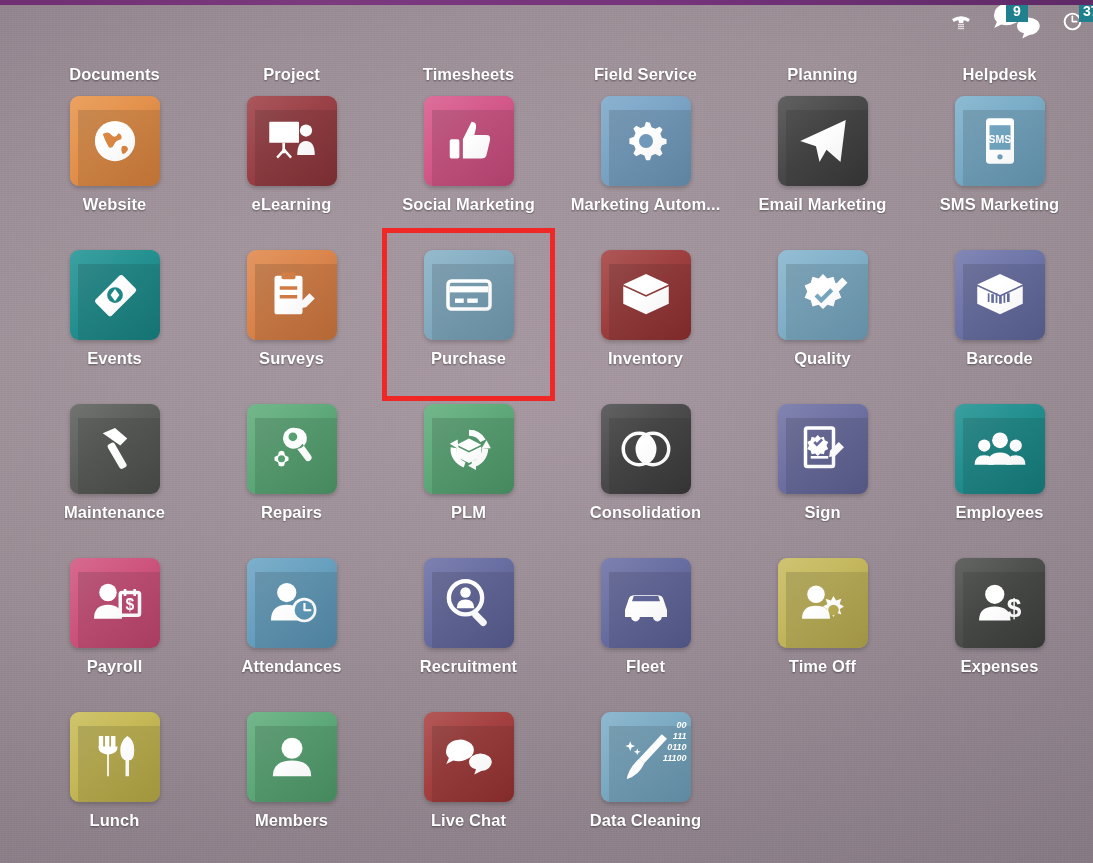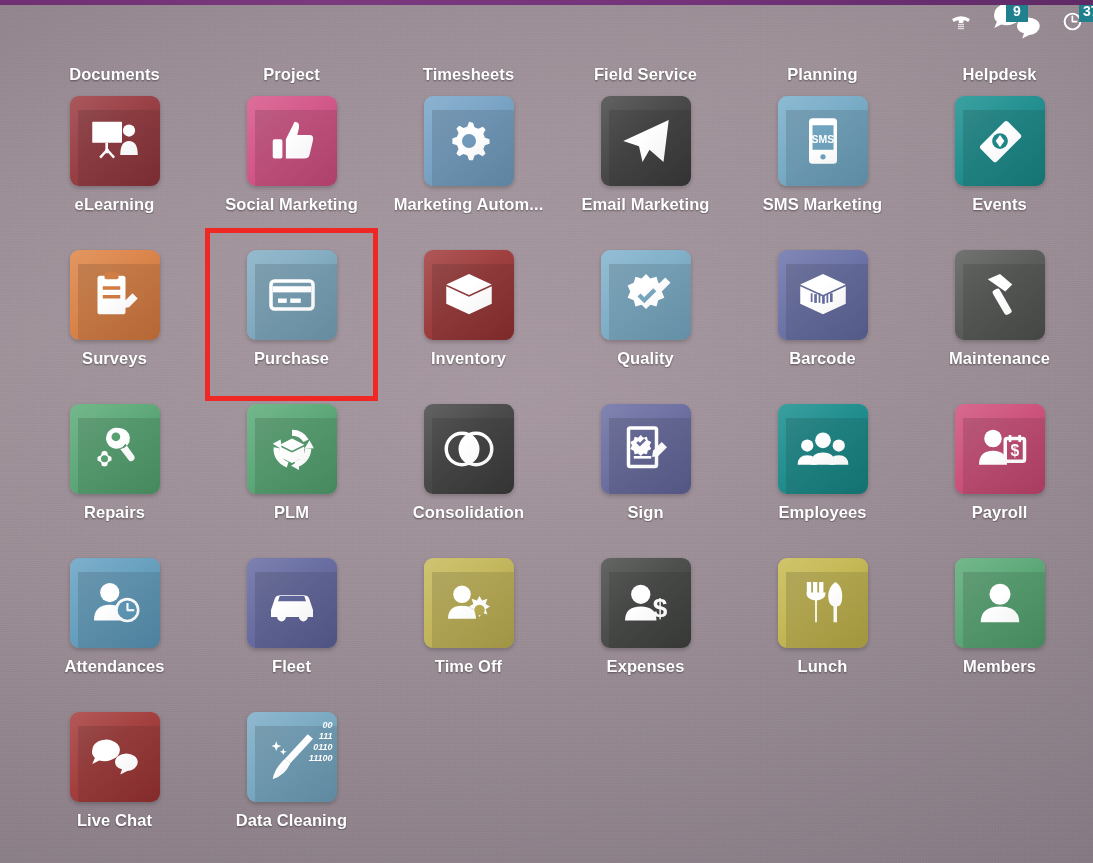--- a/index.html
+++ b/index.html
@@ -206,20 +206,32 @@
     <div class="app clipped">
       <div class="label">Field Service</div>
     </div>
     <div class="app clipped">
       <div class="label">Planning</div>
     </div>
     <div class="app clipped">
       <div class="label">Helpdesk</div>
     </div>
     <div class="app">
+      <div class="tile" style="background: linear-gradient(145deg, rgb(232, 148, 74) 0%, rgb(217, 130, 60) 100%);">
+        <div class="longshadow"></div>
+        <svg width="56" height="56" viewBox="0 0 64 64" fill="#ffffff">
+          <circle cx="32" cy="32" r="23"></circle>
+          <path d="M18 24 q6 -4 10 1 t8 -2 q5 2 3 7 -6 1 -8 6 t-6 3 q-4 -6 -7 -15z" fill="#d9823c"></path>
+          <path d="M40 38 q5 -2 7 3 -2 5 -6 6 -3 -4 -1 -9z" fill="#d9823c"></path>
+        </svg>
+        <div class="sheen"></div>
+      </div>
+      <div class="label">Website</div>
+    </div>
+    <div class="app">
       <div class="tile" style="background: linear-gradient(145deg, rgb(158, 63, 69) 0%, rgb(138, 51, 57) 100%);">
         <div class="longshadow"></div>
         <svg width="56" height="56" viewBox="0 0 64 64" fill="#ffffff">
           <rect x="6" y="10" width="34" height="24" rx="1"></rect>
           <rect x="21" y="34" width="3" height="12"></rect>
           <path d="M14 50 l9 -10 2 2 -9 10z"></path>
           <path d="M32 50 l-9 -10 -2 2 9 10z"></path>
           <circle cx="48" cy="20" r="7"></circle>
           <path d="M38 48 q0 -16 10 -16 t10 16z"></path>
         </svg>
@@ -466,20 +478,33 @@
           <rect x="46" y="39" width="8" height="2.5" fill="#ffffff"></rect>
         </svg>
         <div class="sheen"></div>
       </div>
       <div class="label">Attendances</div>
     </div>
     <div class="app">
       <div class="tile" style="background: linear-gradient(145deg, rgb(106, 111, 165) 0%, rgb(90, 95, 149) 100%);">
         <div class="longshadow"></div>
         <svg width="56" height="56" viewBox="0 0 64 64" fill="#ffffff">
+          <circle cx="28" cy="26" r="19" fill="none" stroke="#ffffff" stroke-width="5"></circle>
+          <circle cx="28" cy="20" r="6"></circle>
+          <path d="M18 38 q0 -10 10 -10 t10 10z"></path>
+          <rect x="40" y="40" width="8" height="20" rx="4" transform="rotate(-45 44 50)"></rect>
+        </svg>
+        <div class="sheen"></div>
+      </div>
+      <div class="label">Recruitment</div>
+    </div>
+    <div class="app">
+      <div class="tile" style="background: linear-gradient(145deg, rgb(106, 111, 165) 0%, rgb(90, 95, 149) 100%);">
+        <div class="longshadow"></div>
+        <svg width="56" height="56" viewBox="0 0 64 64" fill="#ffffff">
           <path d="M8 40 l4 -12 q1 -5 7 -5 h26 q6 0 7 5 l4 12 v8 h-6 a5 5 0 0 1 -10 0 H25 a5 5 0 0 1 -10 0 H8z"></path>
           <path d="M16 30 l2 -6 h28 l2 6z" fill="#5a5f95"></path>
         </svg>
         <div class="sheen"></div>
       </div>
       <div class="label">Fleet</div>
     </div>
     <div class="app">
       <div class="tile" style="background: linear-gradient(145deg, rgb(200, 187, 94) 0%, rgb(183, 170, 78) 100%);">
         <div class="longshadow"></div>

